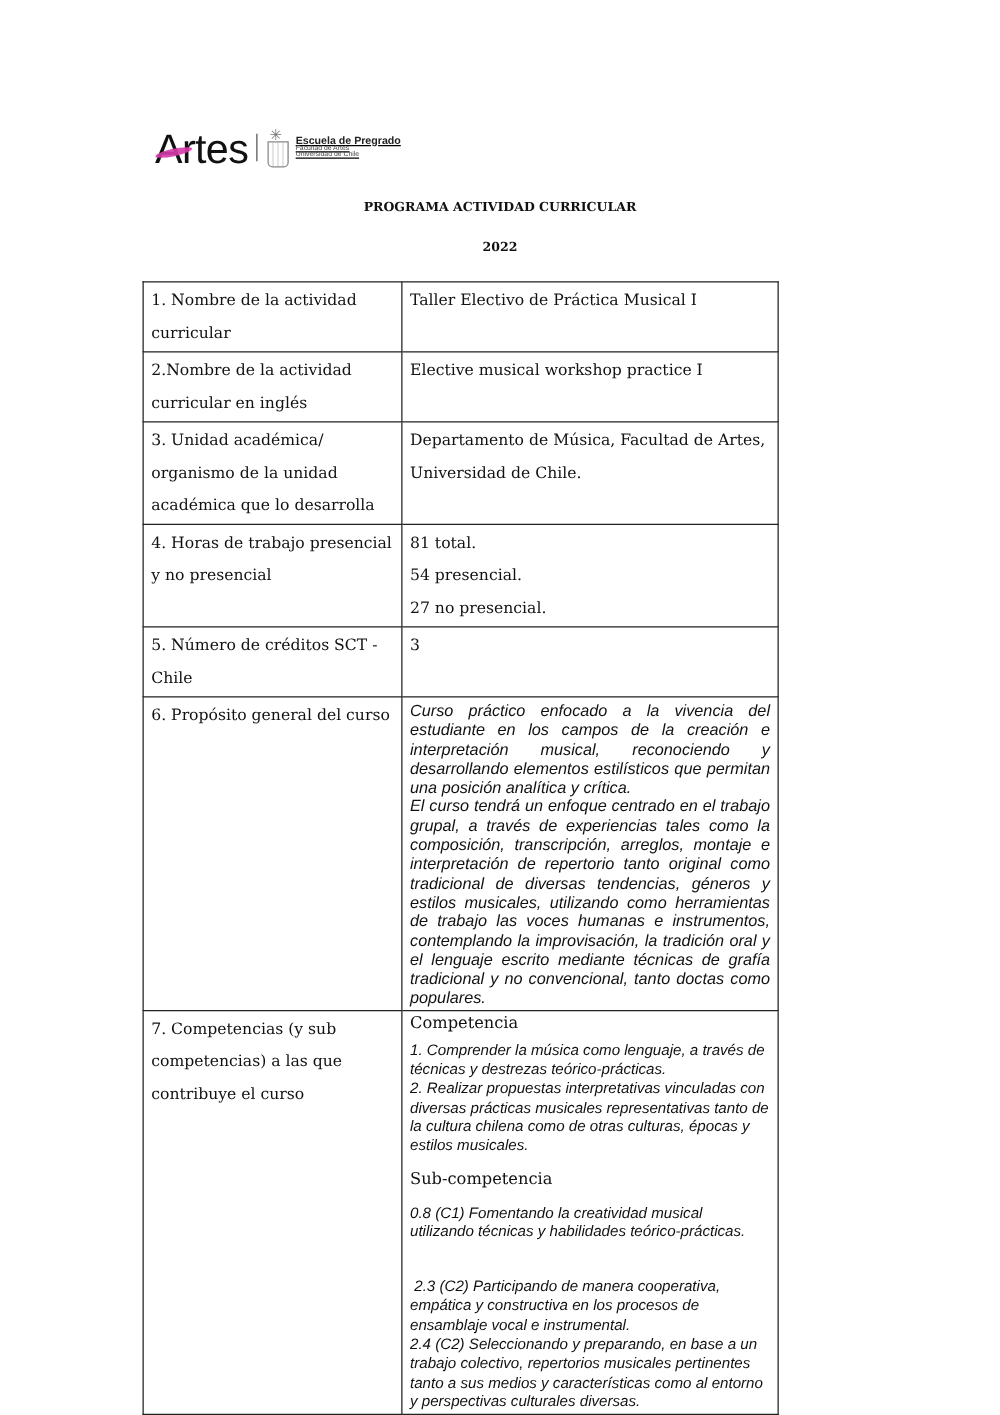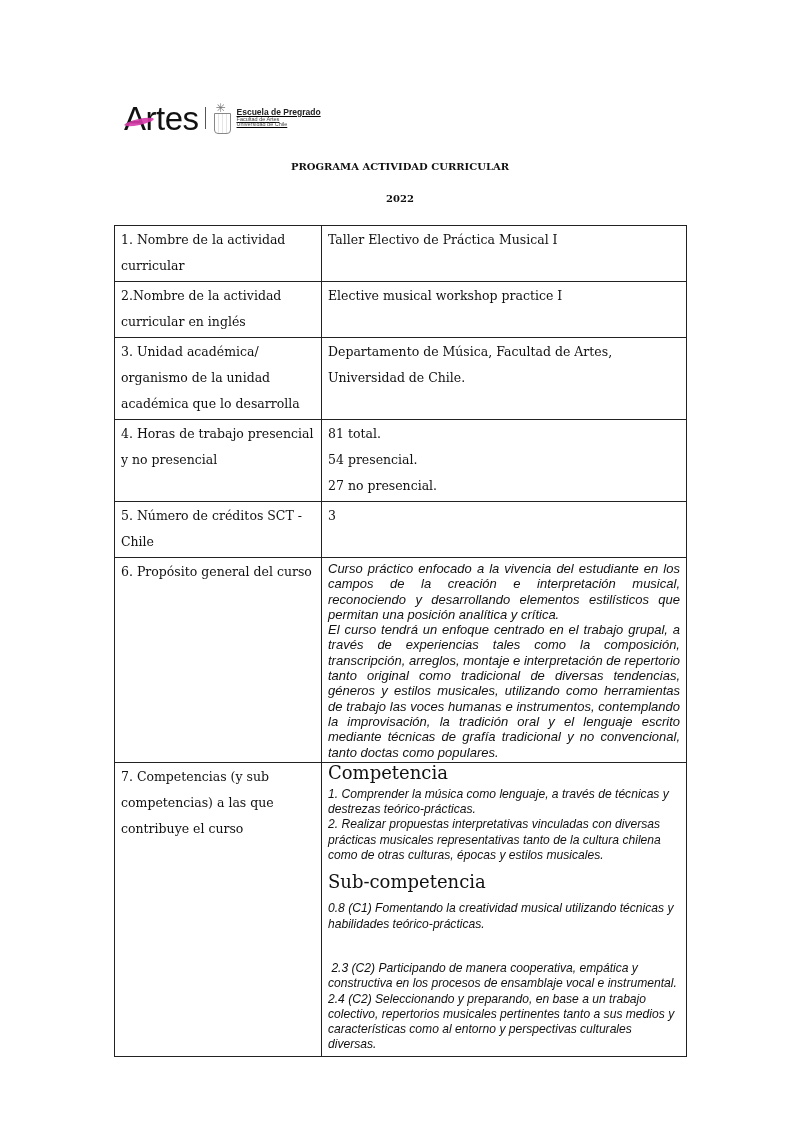--- a/index.html
+++ b/index.html
@@ -17,28 +17,28 @@
   .logo-text { display: flex; flex-direction: column; font-family: "Liberation Sans", sans-serif; line-height: 1.05; text-decoration: underline; }
   .logo-text .l1 { font-size: 8.5px; font-weight: bold; color: #222; }
   .logo-text .l2, .logo-text .l3 { font-size: 5.5px; color: #444; }
 
   
   .title { position: absolute; left: 0; width: 800px; text-align: center; font-family: "DejaVu Serif", serif; font-weight: bold; font-size: 10px; color: #111; }
   .title.t1 { top: 161px; }
   .title.t2 { top: 193px; }
 
   
-  table.prog { position: absolute; left: 114px; top: 225px; width: 573px; border-collapse: collapse; table-layout: fixed; }
+  table.prog { position: absolute; left: 114px; top: 225px; width: 509px; border-collapse: collapse; table-layout: fixed; }
   table.prog td { border: 1.5px solid #222; vertical-align: top; padding: 1px 6px 2px 6px; }
   table.prog td.lbl { width: 194px; font-family: "DejaVu Serif", serif; font-size: 12.5px; line-height: 26px; color: #111; }
   table.prog td.val { font-family: "DejaVu Serif", serif; font-size: 12.5px; line-height: 26px; color: #111; }
   .val-lines div { line-height: 26px; }
   .italic-block { font-family: "Liberation Sans", sans-serif; font-style: italic; font-size: 13px; line-height: 15.3px; color: #111; text-align: justify; padding-top: 2px; }
   .italic-left { font-family: "Liberation Sans", sans-serif; font-style: italic; font-size: 12.1px; line-height: 15.3px; color: #111; }
-  .subhead { font-family: "DejaVu Serif", serif; font-size: 18px; line-height: 22px; }
+  .subhead { font-family: "DejaVu Serif", serif; font-size: 13px; line-height: 22px; }
   .gap { height: 8px; }
 </style>
 </head>
 <body>
 
 <div class="page">
 
   <div class="logo">
     <div class="logo-artes">
       <span class="logo-swoosh"></span>

